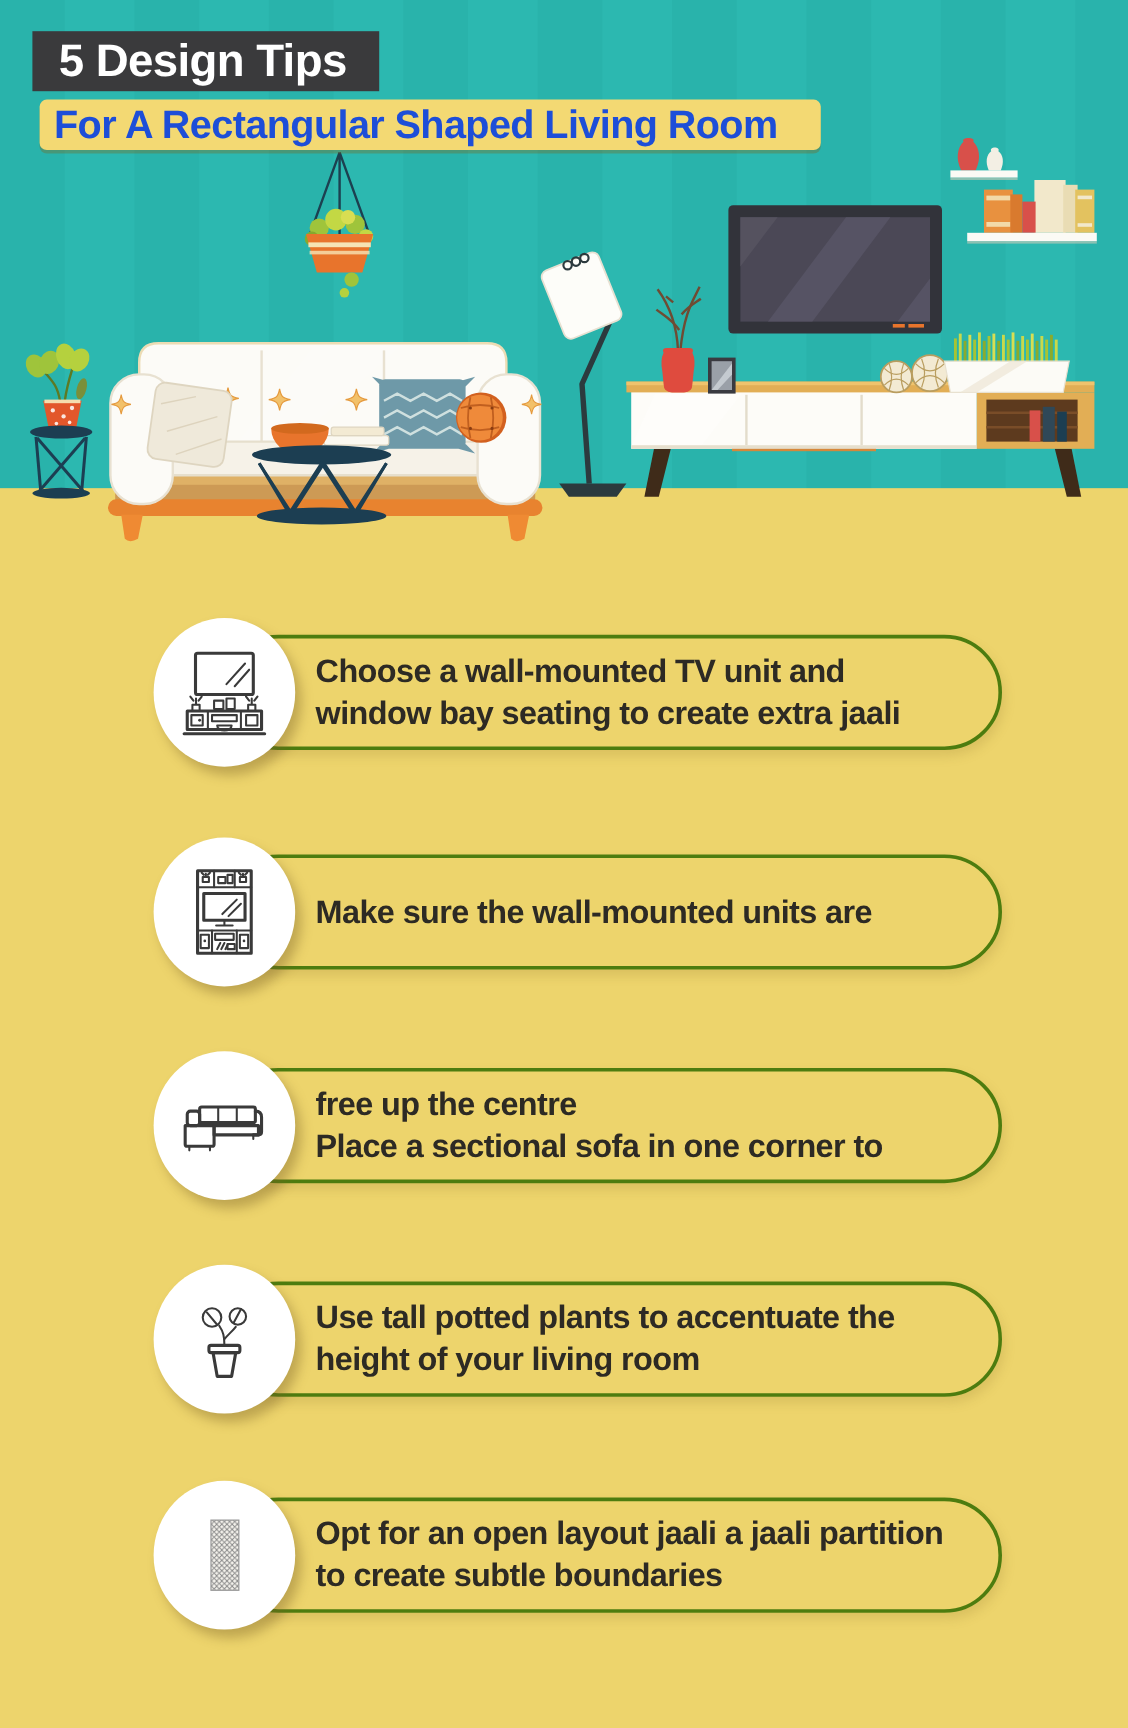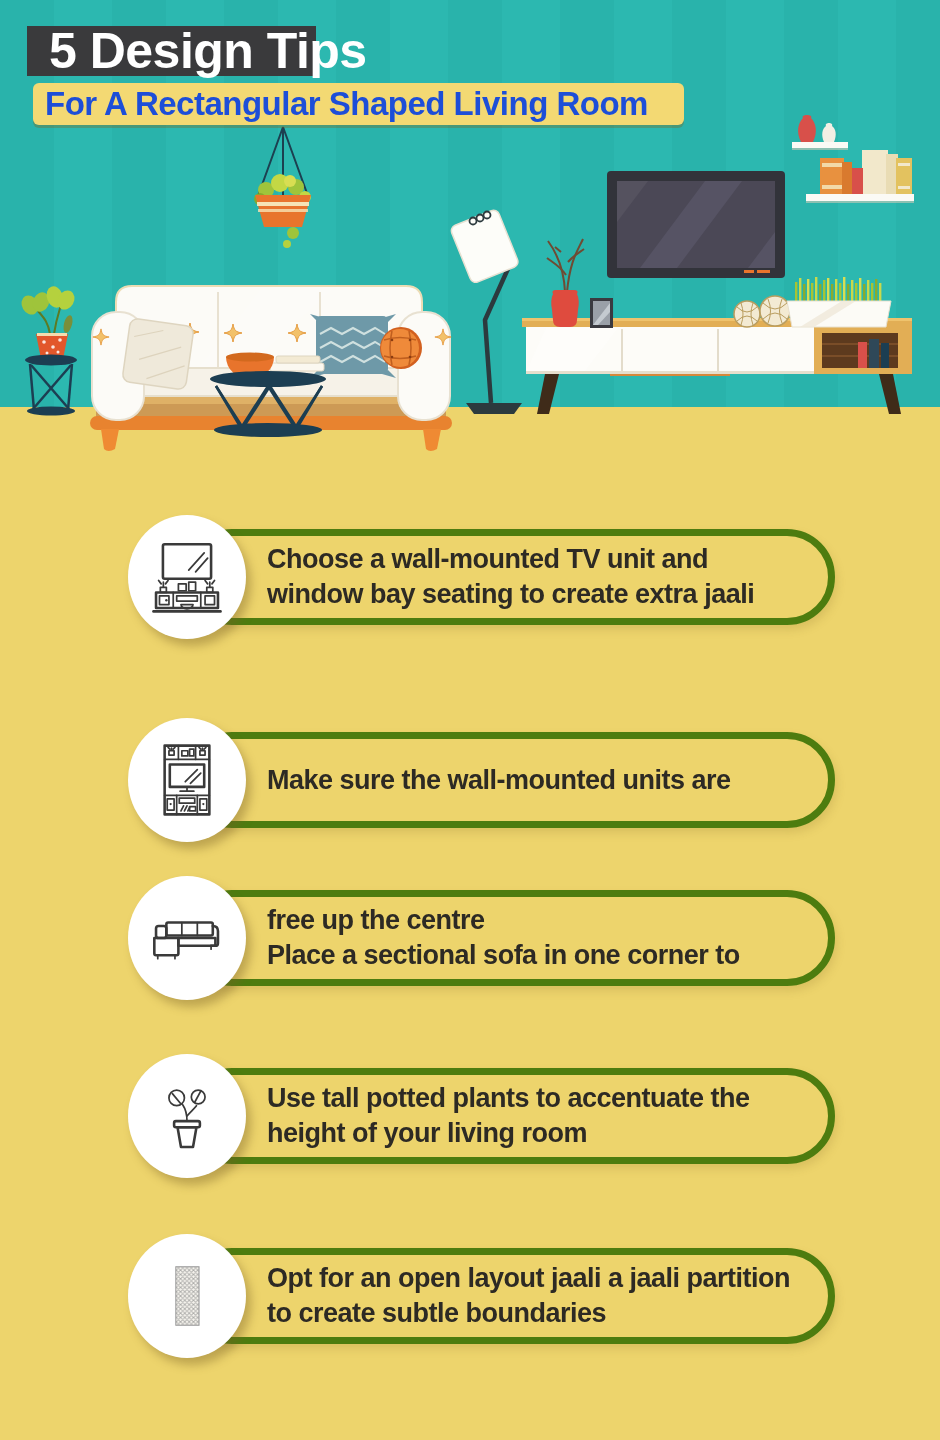--- a/index.html
+++ b/index.html
@@ -9,39 +9,39 @@
     font-family:"Liberation Sans", sans-serif;
     position:relative;overflow:hidden;
   }
   .canvas{position:absolute;top:0;left:0;width:940px;height:1440px;}
   .scene-svg{position:absolute;top:0;left:0;display:block;}
 
   
   .title-dark{
     position:absolute;left:27px;top:26px;width:289px;height:50px;
     background:#3a3a3c;border-radius:0;
-    color:#ffffff;font-size:50px;font-weight:700;line-height:50px;
+    color:#ffffff;font-size:38px;font-weight:700;line-height:50px;
     padding-left:22px;box-sizing:border-box;white-space:nowrap;
     letter-spacing:-0.5px;z-index:5;
   }
   .title-yellow{
     position:absolute;left:33px;top:83px;width:651px;height:42px;
     background:#f3d973;border-radius:6px;
     color:#1d4ed8;font-size:33px;font-weight:700;line-height:42px;
     padding-left:12px;box-sizing:border-box;white-space:nowrap;
     letter-spacing:-0.5px;z-index:5;
     box-shadow:0 3px 0 rgba(130,100,25,.35);
   }
 
   
   .tip{position:absolute;left:0;width:940px;height:130px;}
-  .t1{top:515px}.t2{top:718px}.t3{top:876px}.t4{top:1054px}.t5{top:1234px}
+  .t1{top:515px}.t2{top:698px}.t3{top:876px}.t4{top:1054px}.t5{top:1234px}
   .tip-pill{
     position:absolute;left:184px;top:14px;width:651px;height:96px;
-    border:7px solid #4d7c0f;border-radius:60px;box-sizing:border-box;
+    border:3px solid #4d7c0f;border-radius:60px;box-sizing:border-box;
     display:flex;flex-direction:column;justify-content:center;
     padding-left:76px;padding-right:12px;
     box-shadow:2px 5px 9px rgba(150,122,50,.22);
   }
   .tip-pill .l{
     font-size:27px;font-weight:700;color:#2d2a24;
     line-height:35px;letter-spacing:-0.5px;white-space:nowrap;
   }
   .tip-circle{
     position:absolute;left:128px;top:0;width:118px;height:124px;

